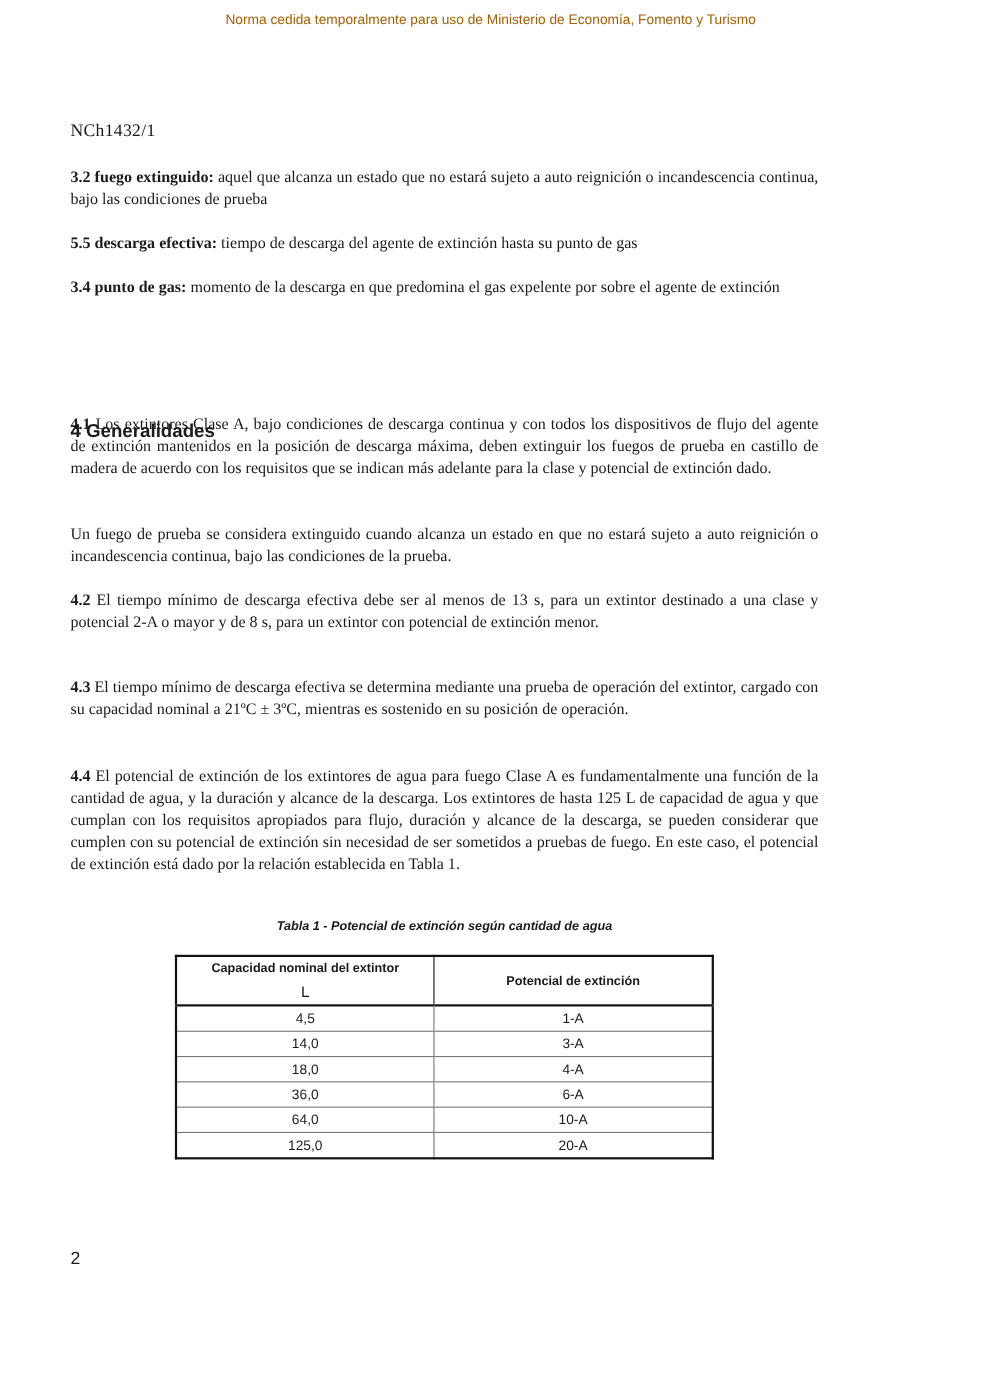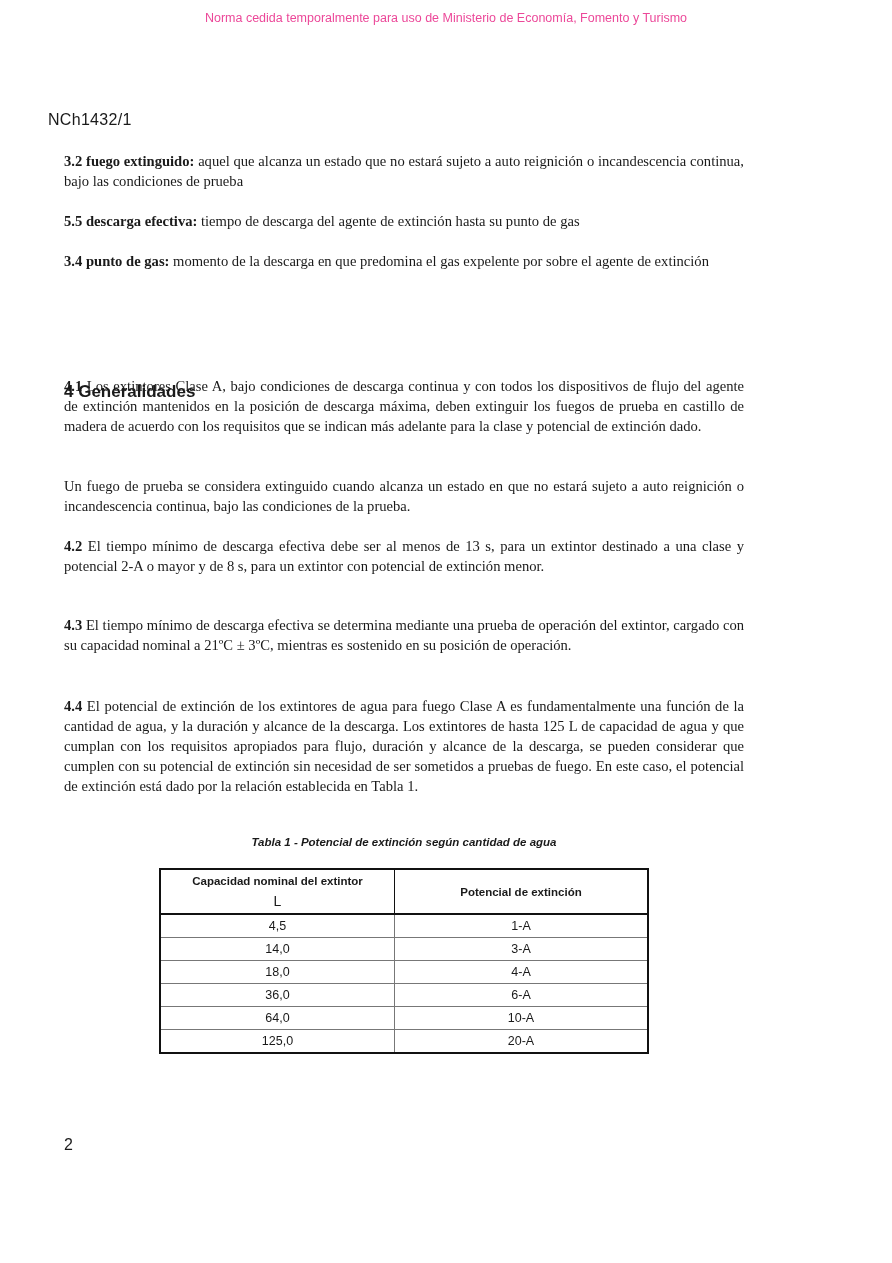--- a/index.html
+++ b/index.html
@@ -1,20 +1,20 @@
 <!DOCTYPE html>
 <html><head>
 <meta charset="utf-8">
 <style>
   html, body { margin: 0; padding: 0; background: #ffffff; }
   body { width: 892px; height: 1263px; position: relative; overflow: hidden;
          font-family: "Liberation Sans", sans-serif; color: #1a1a1a; }
   .watermark { position: absolute; top: 11px; left: 0; width: 892px; text-align: center;
-               font-size: 12.5px; color: #ec4899; font-family: "Liberation Sans", sans-serif; }
-  .doc-code { position: absolute; top: 111px; left: 48px; font-size: 16px; letter-spacing: 0.3px; }
+               font-size: 12.5px; color: #a16207; font-family: "Liberation Sans", sans-serif; }
+  .doc-code { position: absolute; top: 111px; left: 64px; font-size: 16px; letter-spacing: 0.3px; font-family: Liberation Serif, serif; }
   .content { position: absolute; left: 64px; width: 680px; font-size: 14.6px; line-height: 20px; }
   .para { text-align: justify; margin: 0; font-family: Liberation Serif, serif; }
   .para b { font-weight: bold; }
   .heading { position: absolute; left: 64px; top: 343px; font-size: 17px; font-weight: bold; margin-top: 39px; }
   .caption { position: absolute; top: 836px; left: 0; width: 808px; text-align: center;
              font-size: 11.5px; font-weight: bold; font-style: italic; }
   table { position: absolute; left: 159px; top: 868px; width: 490px; border-collapse: collapse;
           border: 2px solid #111; font-size: 12.5px; }
   th { font-weight: bold; font-size: 11.5px; border: 1px solid #111; border-bottom: 2px solid #111;
        height: 43px; padding: 0; text-align: center; vertical-align: middle; }

